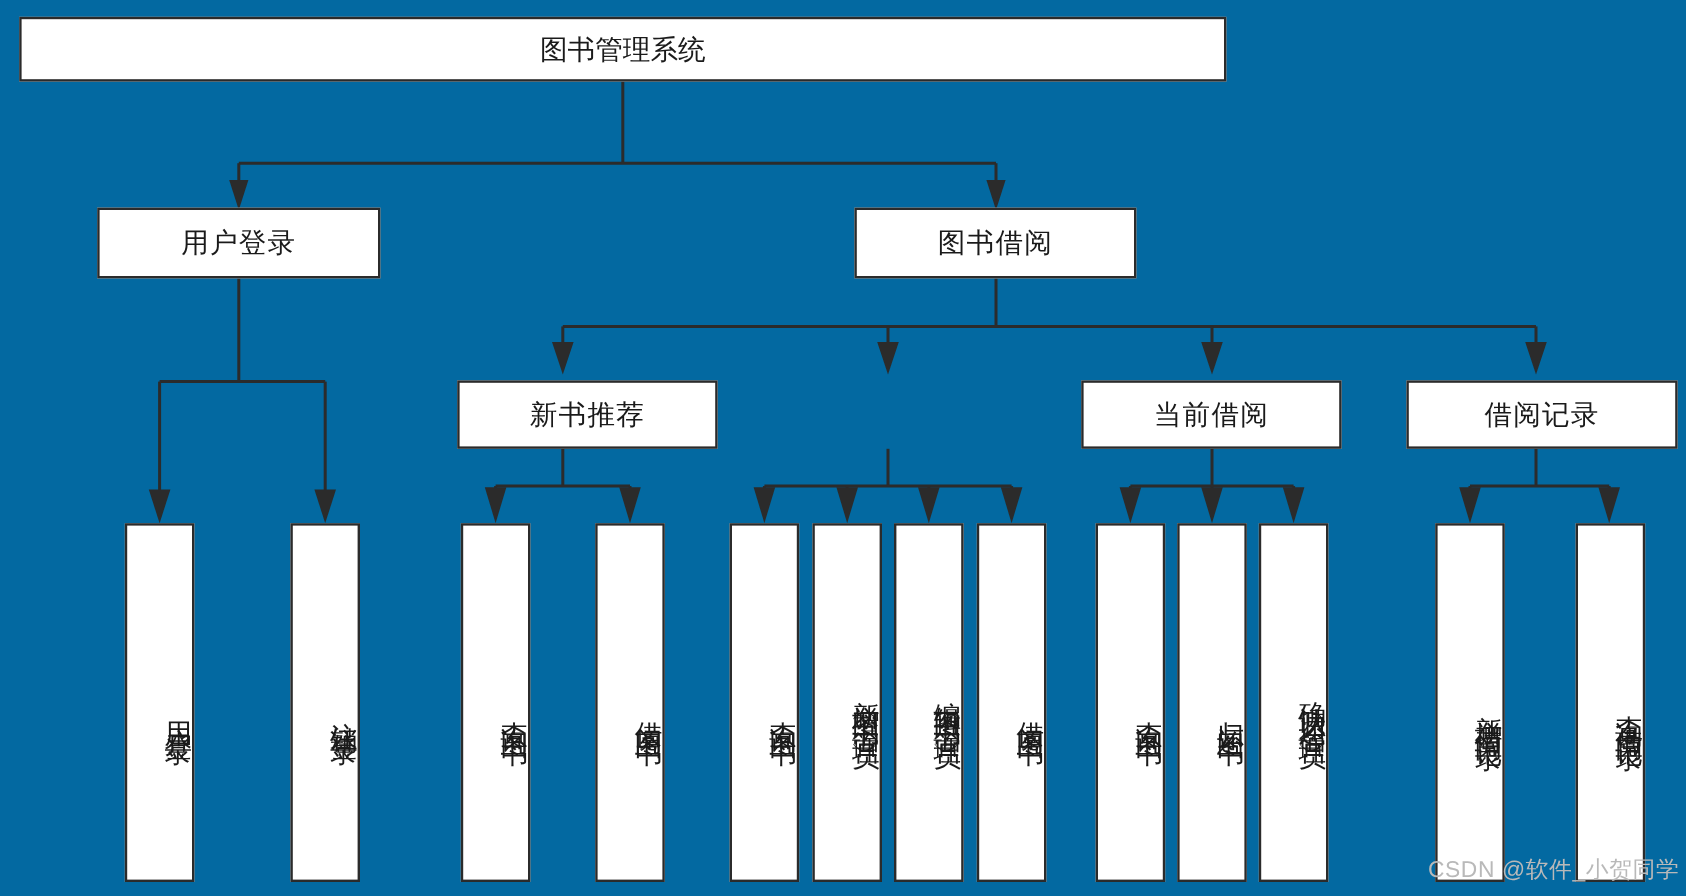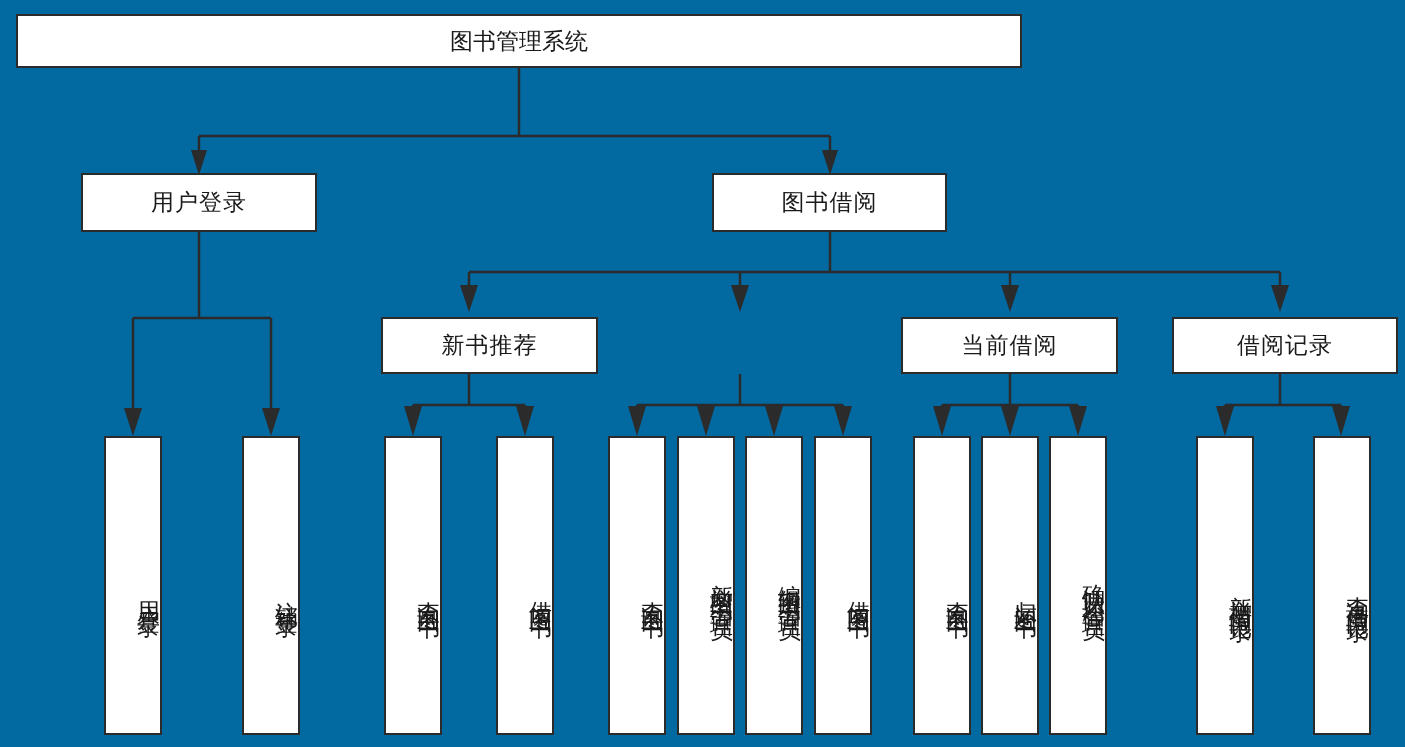--- a/index.html
+++ b/index.html
@@ -197,14 +197,15 @@
     <span>确认归还（管理员）</span>
   </div>
 
   <div class="node v" style="left:1196px; top:436px; width:58px; height:299px;">
     <span>新增借阅记录</span>
   </div>
   <div class="node v" style="left:1313px; top:436px; width:58px; height:299px;">
     <span>查询借阅记录</span>
   </div>
 
+  <div class="watermark">CSDN @软件_小贺同学</div>
 
 </div>
 
 </body></html>

